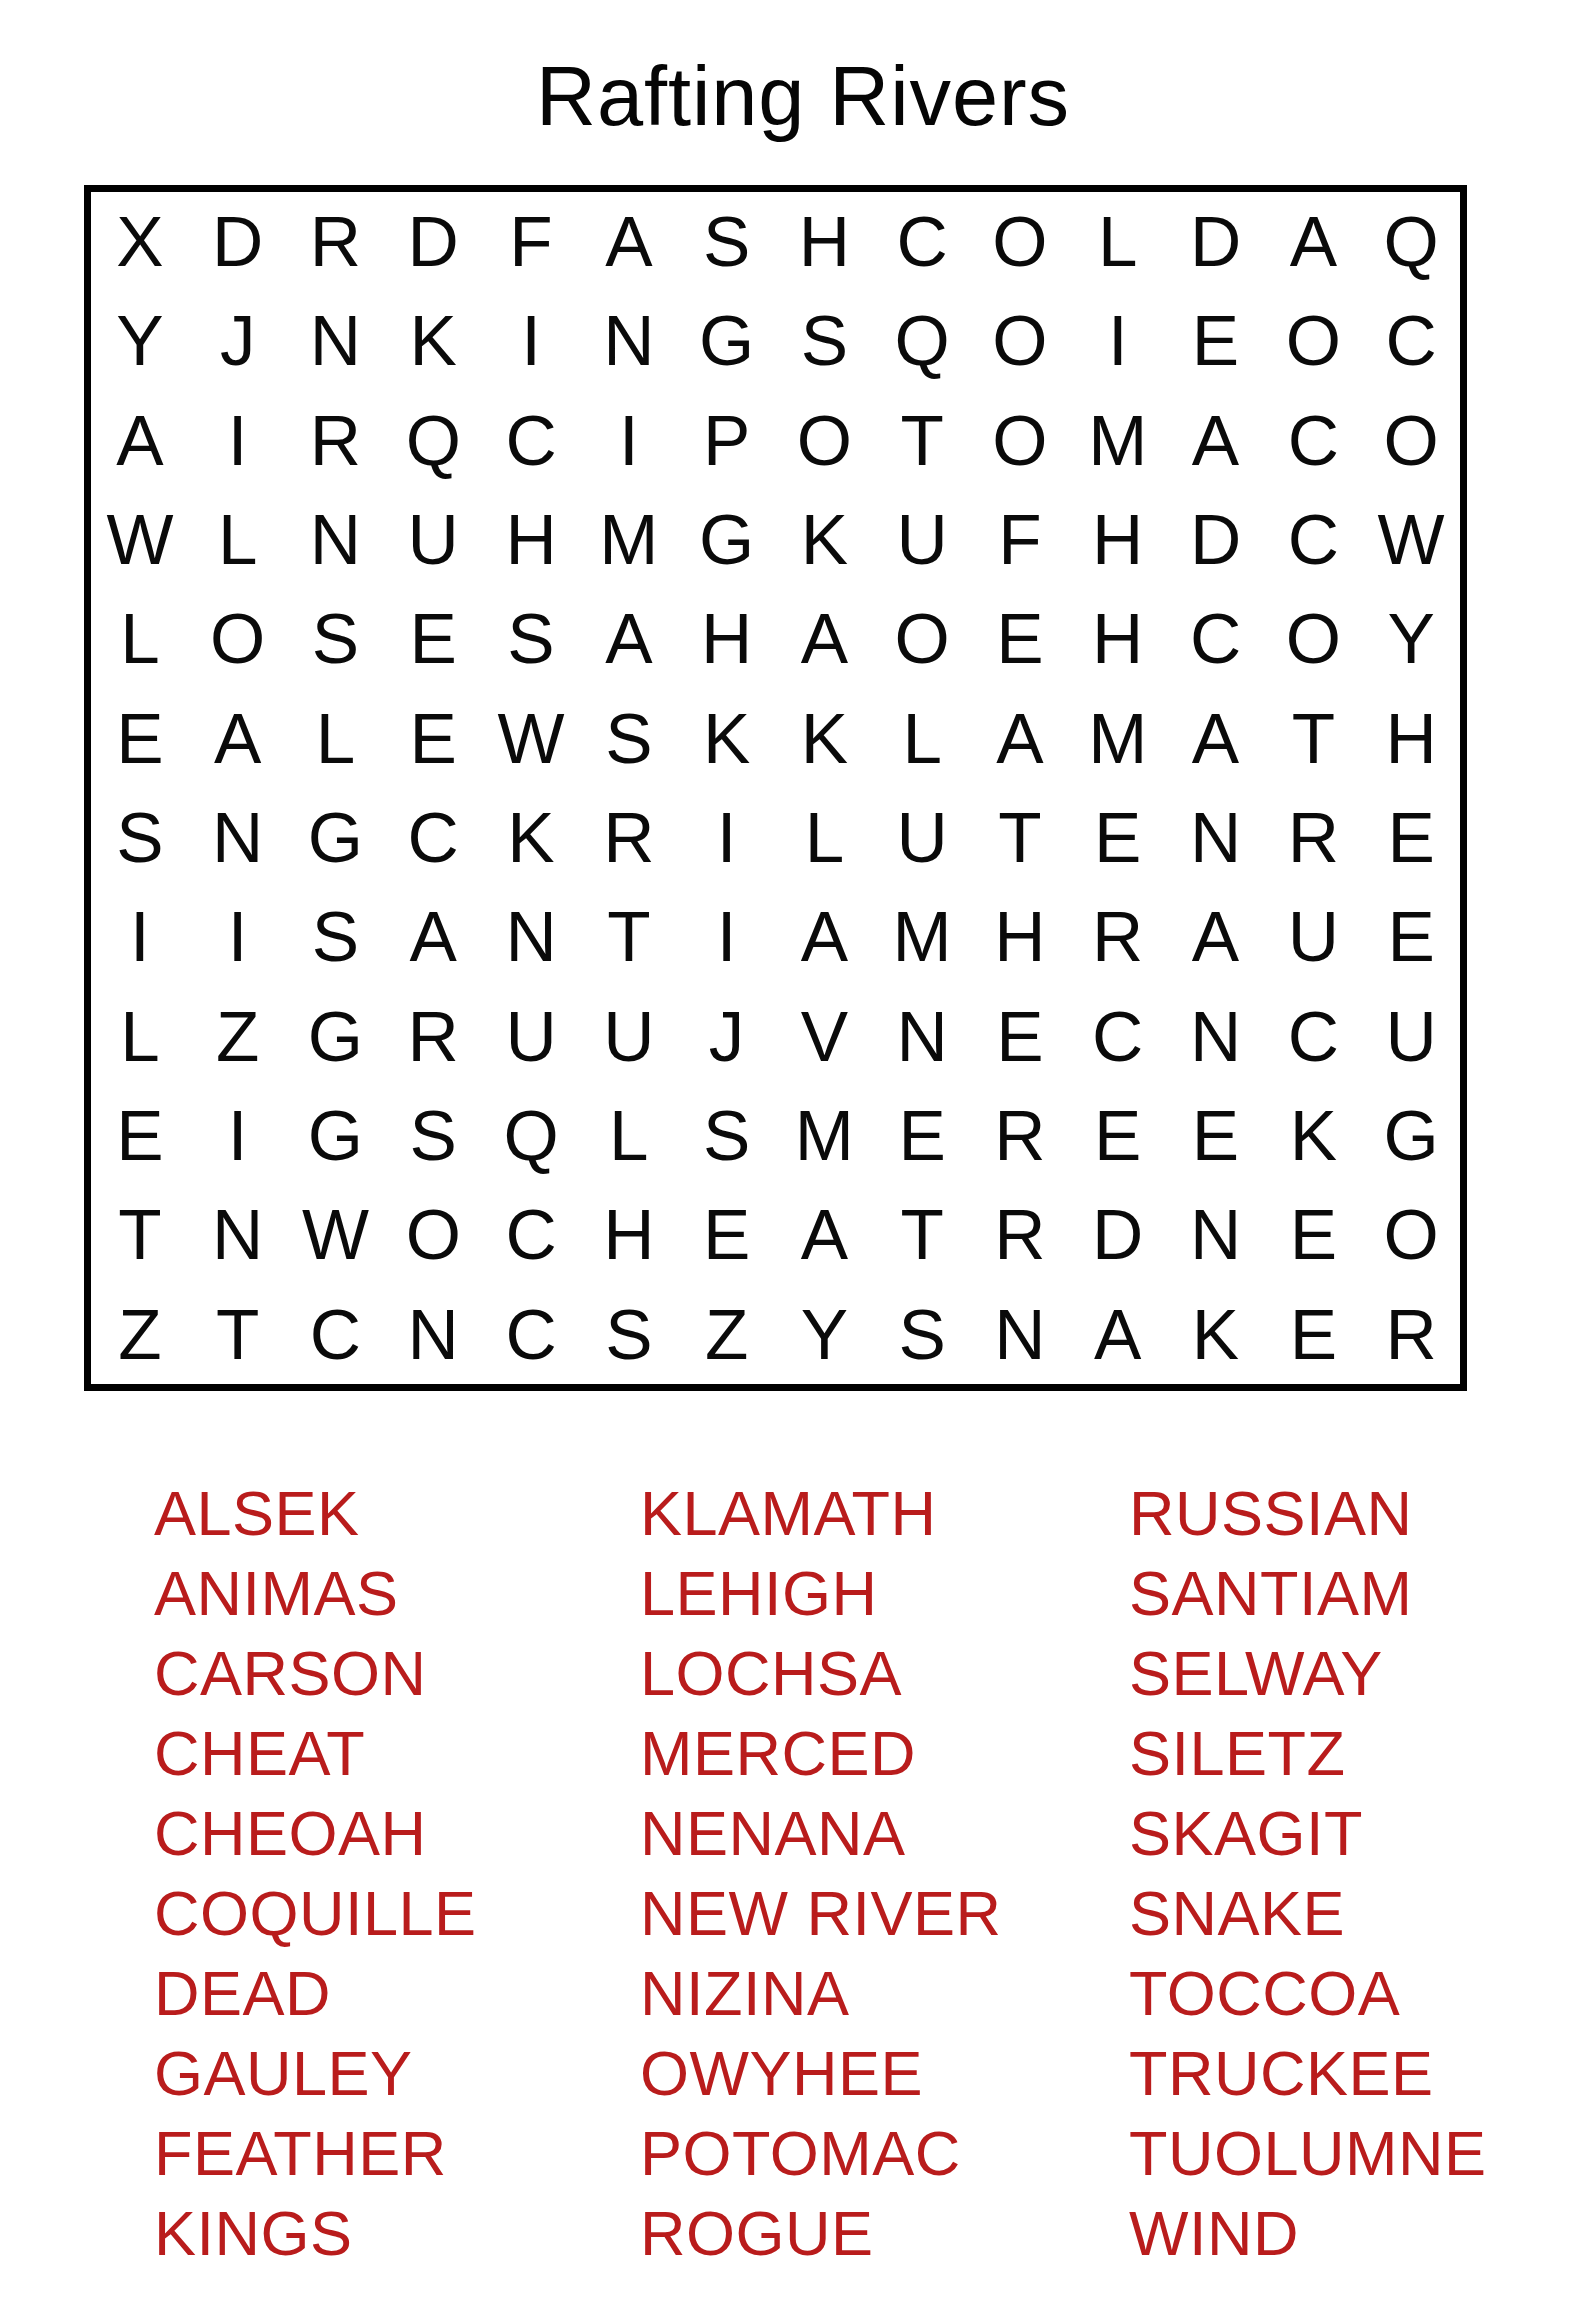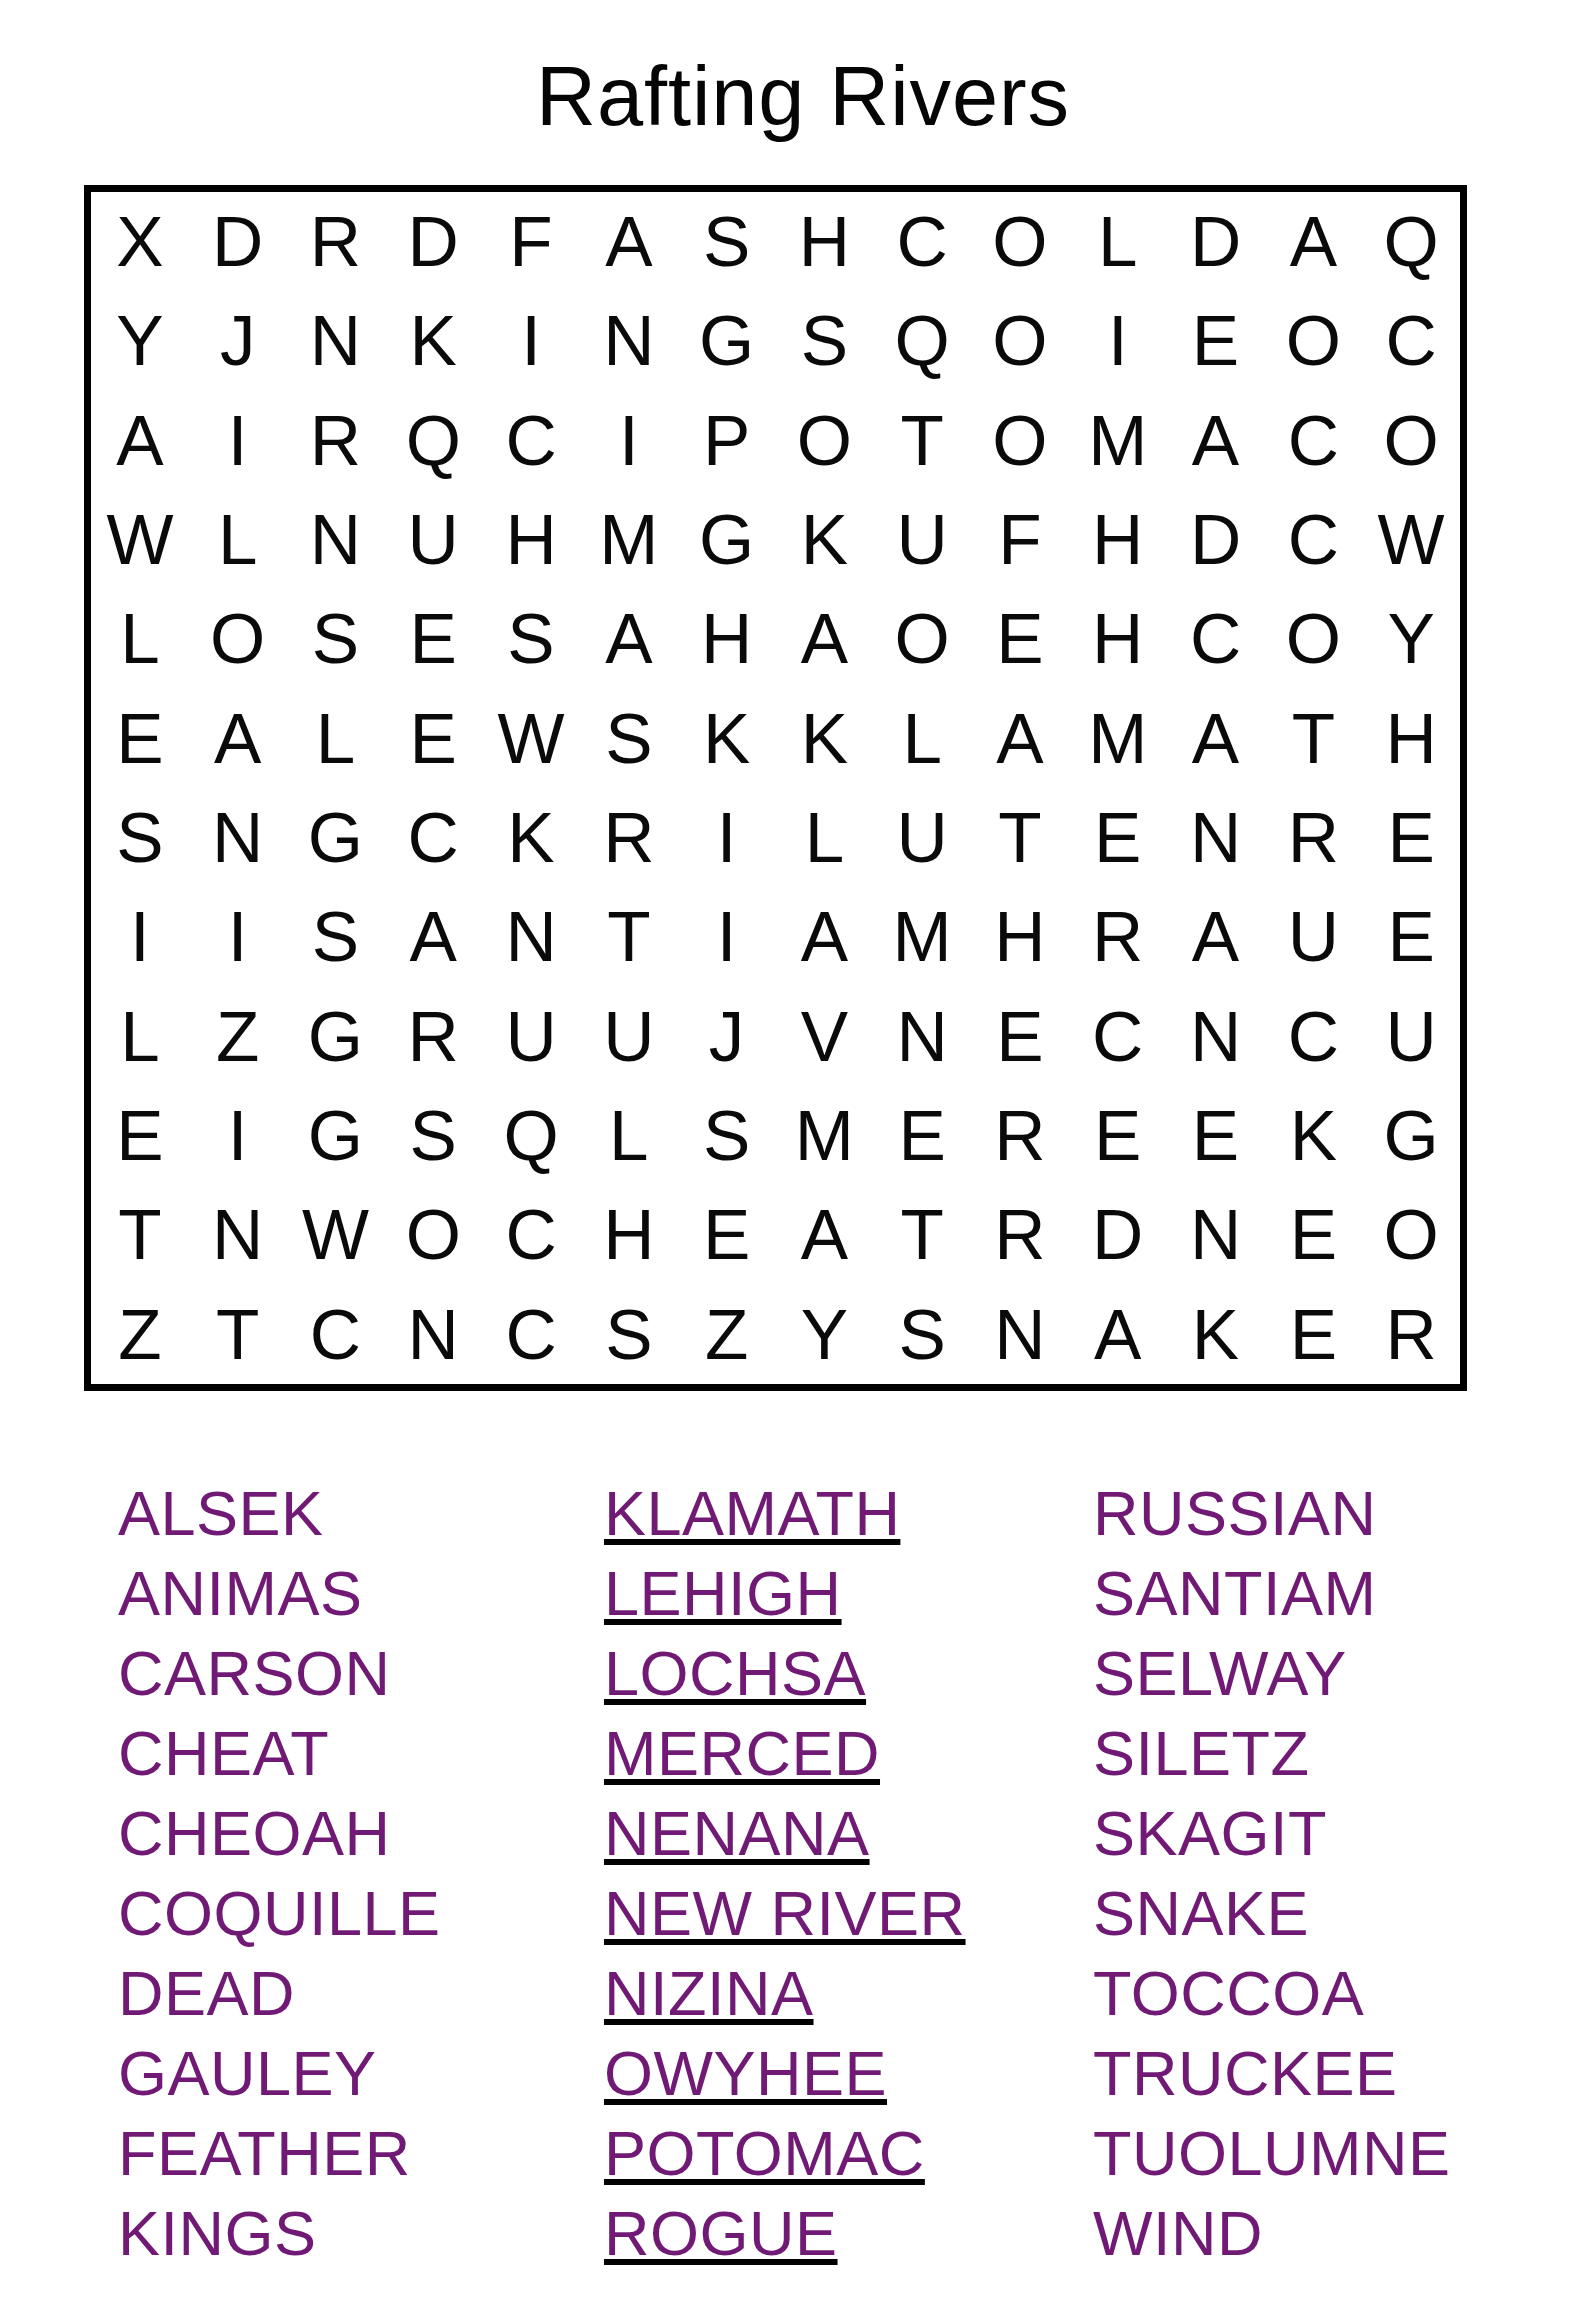--- a/index.html
+++ b/index.html
@@ -52,30 +52,31 @@
     top: 1473px;
     left: 0;
     width: 100%;
     height: 814px;
   }
   .word-col {
     position: absolute;
     top: 0;
   }
   .word-col-1 { left: 118px; }
-  .word-col-2 { left: 604px; text-decoration: underline; }
+  .word-col-2 { left: 604px; }
   .word-col-3 { left: 1093px; }
   .word {
     height: 80px;
     line-height: 80px;
     font-size: 63px;
     font-weight: 400;
     letter-spacing: 0.5px;
     white-space: nowrap;
-    color: #701a75;
+    color: #b91c1c;
+    margin-left: 36px;
   }
 </style>
 </head>
 <body>
 
 <h1 class="title">Rafting Rivers</h1>
 
 <div class="grid-box">
     <div class="cell">X</div>
     <div class="cell">D</div>

